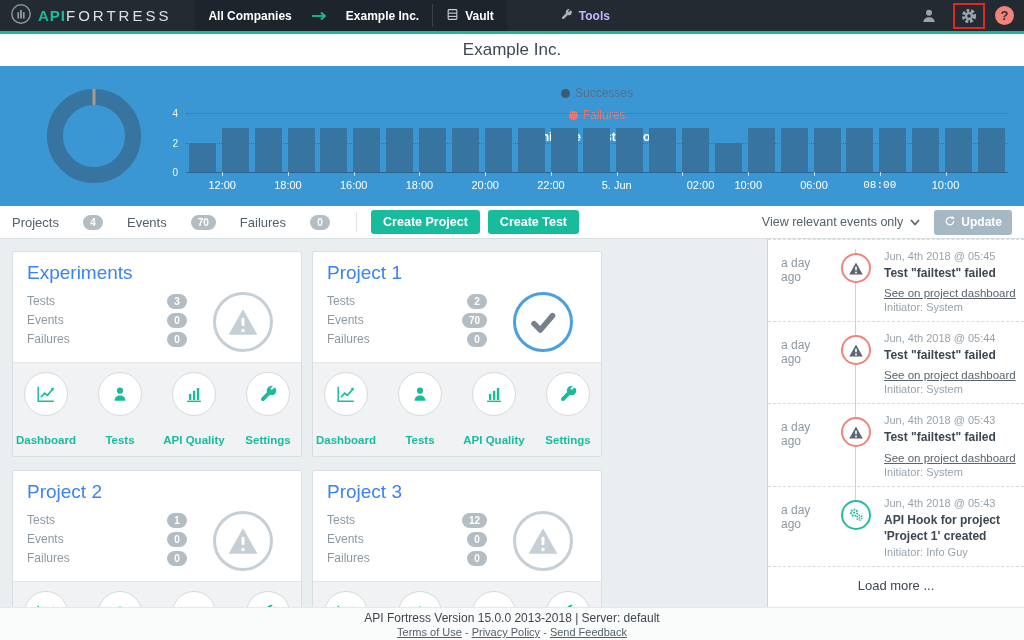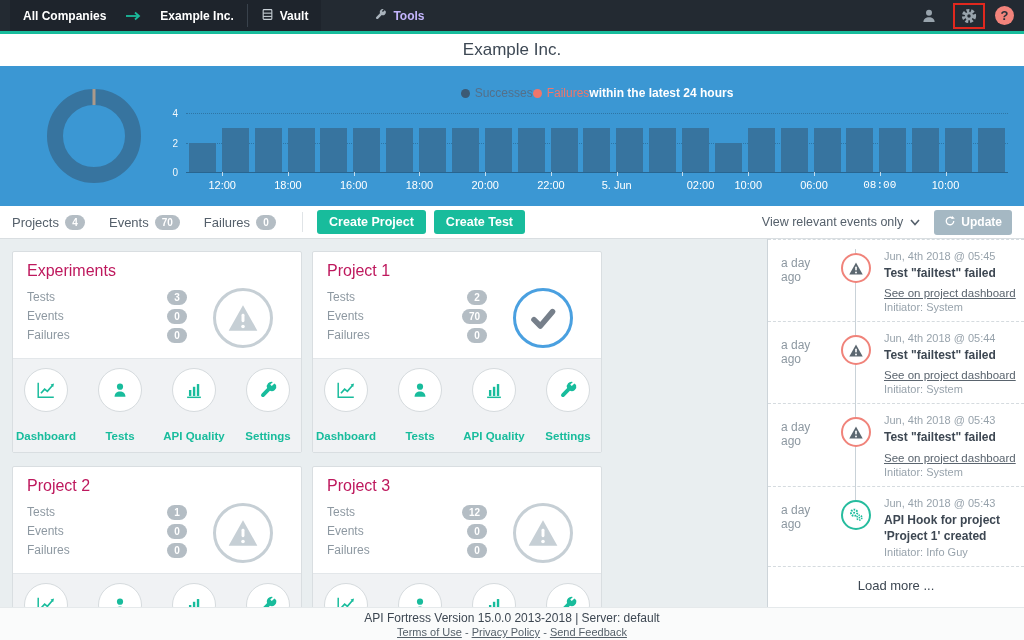--- a/index.html
+++ b/index.html
@@ -22,53 +22,53 @@
   .help-circle { width:19px; height:19px; border-radius:50%; background:#f2837b; color:#2a313a; font-weight:bold; font-size:13px; display:flex; align-items:center; justify-content:center; cursor:pointer; }
 
   
   .title-band { height:32px; background:#fff; display:flex; align-items:center; justify-content:center; }
   .page-title { font-size:17px; color:#3d4854; }
 
   
   .banner { height:140px; background:#3b97d3; position:relative; }
   .donut { position:absolute; left:47px; top:23px; width:94px; height:94px; border-radius:50%; border:16px solid #37749f; }
   .donut-sliver { position:absolute; left:50%; top:-16px; width:3px; height:16px; background:#ab9a8b; transform:translateX(-50%); }
-  .legend { position:absolute; left:186px; width:822px; top:20px; display:flex; align-items:center; justify-content:center; gap:0; font-size:12px; }
+  .legend { position:absolute; left:186px; width:822px; top:20px; display:flex; align-items:center; justify-content:center; gap:8px; font-size:12px;flex-direction:column; }
   .legend-item { display:flex; align-items:center; gap:5px; }
   .legend-dot { width:9px; height:9px; border-radius:50%; }
   .legend-suffix { color:#fff; font-weight:bold; }
   .plot { position:absolute; left:186px; top:47px; width:822px; height:59px; }
   .gridline { position:absolute; left:0; right:0; border-top:1px dotted rgba(28,68,98,.4); }
   .baseline { position:absolute; left:0; right:0; bottom:-1px; border-top:1px solid rgba(25,60,90,.55); }
   .bars { position:absolute; inset:0; display:flex; align-items:flex-end; }
   .bar-slot { flex:1; height:100%; display:flex; align-items:flex-end; justify-content:center; }
   .bar { width:82%; background:#37749f; }
   .ylabels { position:absolute; left:160px; top:47px; width:18px; height:59px; }
   .ylabel { position:absolute; right:0; transform:translateY(-50%); color:#f2f7fa; font-size:10px; }
   .xlabels { position:absolute; left:186px; top:106px; width:822px; height:22px; }
   .xlabel { position:absolute; transform:translateX(-50%); top:7px; color:#fff; font-size:11px; white-space:nowrap; }
   .xtick { position:absolute; width:1px; height:4px; top:0; background:rgba(255,255,255,.7); }
 
   
   .toolbar { height:33px; background:#fff; border-bottom:1px solid #d9dee1; display:flex; align-items:center; padding:0 12px; }
-  .tb-stat { display:flex; align-items:center; gap:6px; margin-right:24px; font-size:13px; color:#55606b; cursor:pointer; }
+  .tb-stat { display:flex; align-items:center; gap:24px; margin-right:24px; font-size:13px; color:#55606b; cursor:pointer; }
   .count-badge { background:#b4bdc4; color:#fff; font-size:10px; font-weight:bold; border-radius:9px; padding:2px 7px; min-width:20px; text-align:center; }
   .tb-sep { width:1px; height:20px; background:#e0e4e7; margin:0 14px 0 2px; }
   .btn-green { background:#18bc9c; color:#fff; border:none; border-radius:3px; font-size:12.5px; font-weight:bold; padding:5px 12px; margin-right:8px; cursor:pointer; font-family:inherit; }
   .tb-right { margin-left:auto; display:flex; align-items:center; gap:14px; }
   .filter-toggle { display:flex; align-items:center; gap:7px; font-size:12.5px; color:#55606b; cursor:pointer; }
   .btn-update { background:#a5b8c3; color:#fff; border:none; border-radius:3px; font-size:12px; font-weight:bold; padding:5px 10px; display:flex; align-items:center; gap:5px; cursor:pointer; font-family:inherit; }
 
   
   .content { display:flex; height:368px; }
   .main { flex:1; overflow:hidden; }
   #cards-grid { display:grid; grid-template-columns:290px 290px; gap:13px 10px; padding:12px; }
   .card { background:#fff; border:1px solid #d9dee1; border-radius:2px; }
   .card-top { padding:10px 14px 10px 14px; }
-  .card-title { font-size:16px; color:#be185d; margin-bottom:8px; }
+  .card-title { font-size:19px; color:#3b82f6; margin-bottom:8px; }
   .card-body { display:flex; align-items:center; }
   .card-stats { width:160px; }
   .stat-row { display:flex; justify-content:space-between; align-items:center; margin-bottom:4px; }
   .stat-label { font-size:12px; color:#8d98a1; }
   .status-circle { width:60px; height:60px; border-radius:50%; border:3px solid #c6cfd5; margin-left:auto; margin-right:14px; display:flex; align-items:center; justify-content:center; }
   .status-circle.success { border-color:#4aa0e0; }
   .card-actions { background:#f0f2f4; border-top:1px solid #e3e7ea; display:flex; justify-content:center; gap:12px; padding:9px 0 10px; }
   .action { display:flex; flex-direction:column; align-items:center; width:62px; cursor:pointer; }
   .action-circle { width:44px; height:44px; border-radius:50%; background:#fff; border:1px solid #d6dbde; display:flex; align-items:center; justify-content:center; }
   .action-label { margin-top:18px; font-size:11.5px; font-weight:bold; color:#18bc9c; white-space:nowrap; }
@@ -90,20 +90,31 @@
   
   .footer { height:33px; background:#fafbfb; border-top:1px solid #e5e9eb; text-align:center; padding-top:3px; }
   .footer-version { font-size:12px; color:#3d4752; }
   .footer-links { font-size:11px; color:#55606a; margin-top:1px; }
   .footer-links a { color:#55606a; text-decoration:underline; cursor:pointer; }
 </style>
 </head>
 <body>
 
 <div class="navbar">
+  <div class="logo">
+    <span>
+      <svg width="22" height="22" viewBox="0 0 24 24">
+          <circle cx="12" cy="12" r="10" fill="none" stroke="#8a95a0" stroke-width="1.6"></circle>
+          <rect x="8" y="10" width="2" height="7" fill="#8a95a0"></rect>
+          <rect x="11" y="7.5" width="2" height="9.5" fill="#8a95a0"></rect>
+          <rect x="14" y="10" width="2" height="7" fill="#8a95a0"></rect>
+        </svg>
+    </span>
+    <span><span class="logo-api">API</span><span class="logo-fortress">FORTRESS</span></span>
+  </div>
   <div class="nav-group">
     <div class="nav-item">
         <span>All Companies</span>
       </div>
     <div class="nav-item" style="padding:0 6px;">
       <svg width="16" height="10" viewBox="0 0 16 10">
           <path d="M1 5h12" stroke="#1abc9c" stroke-width="1.8" fill="none"></path>
           <path d="M10 1.5 L14 5 L10 8.5" stroke="#1abc9c" stroke-width="1.8" fill="none"></path>
         </svg>
     </div>

